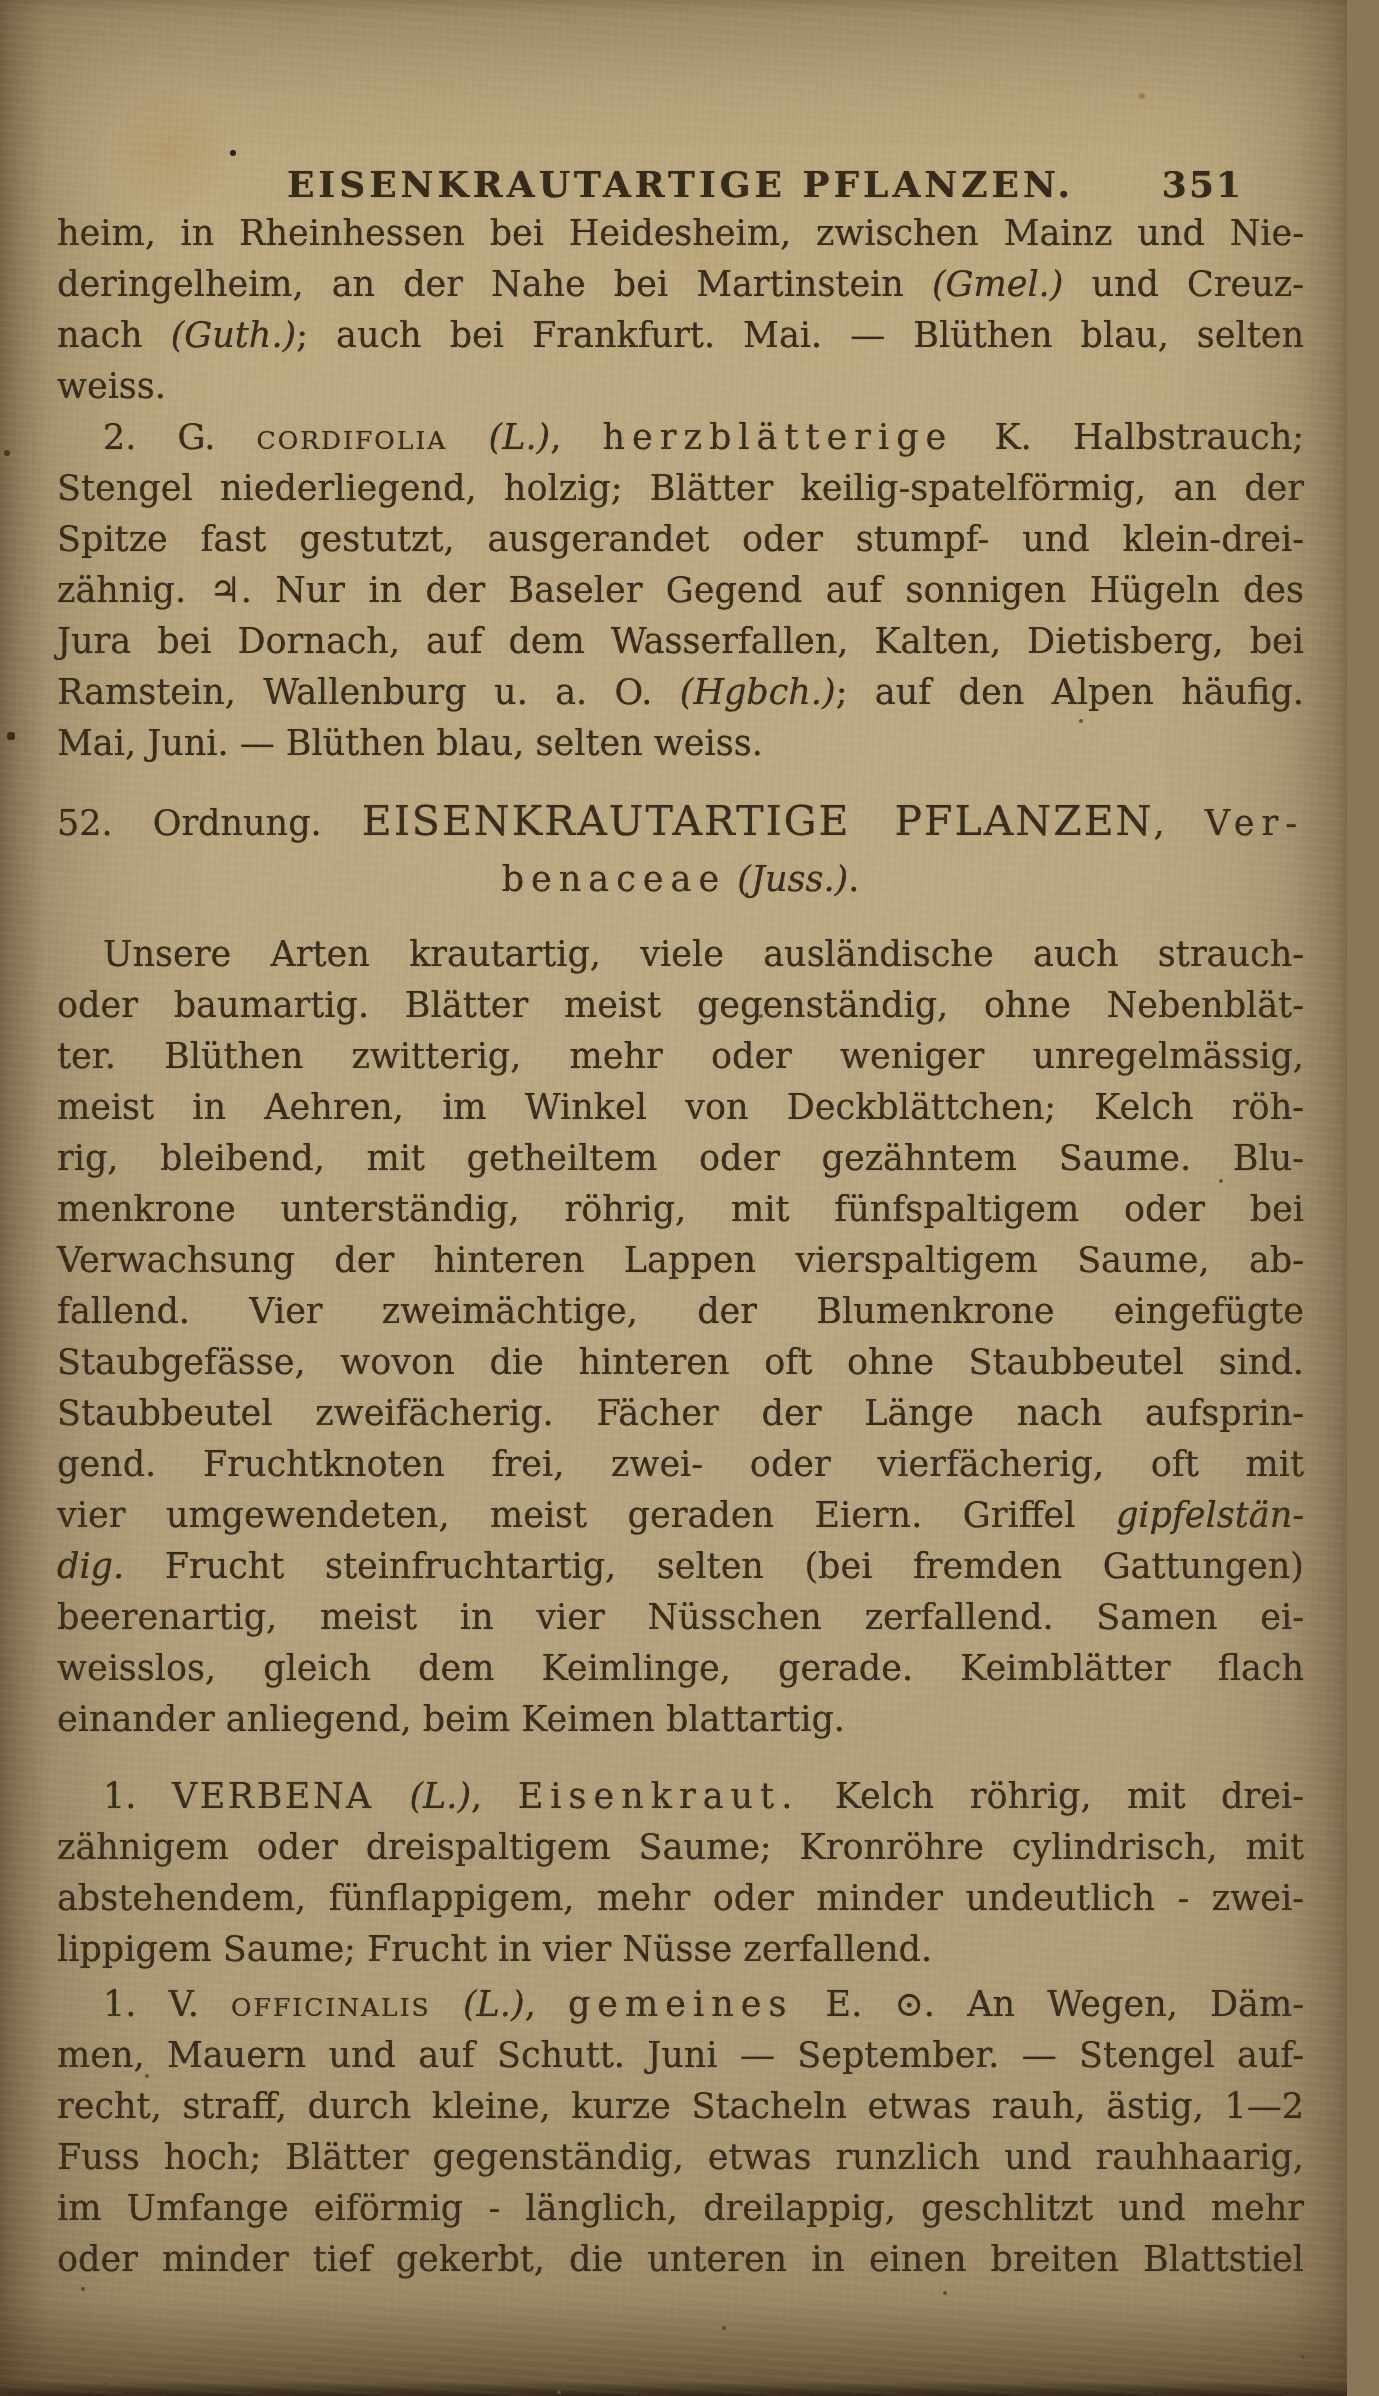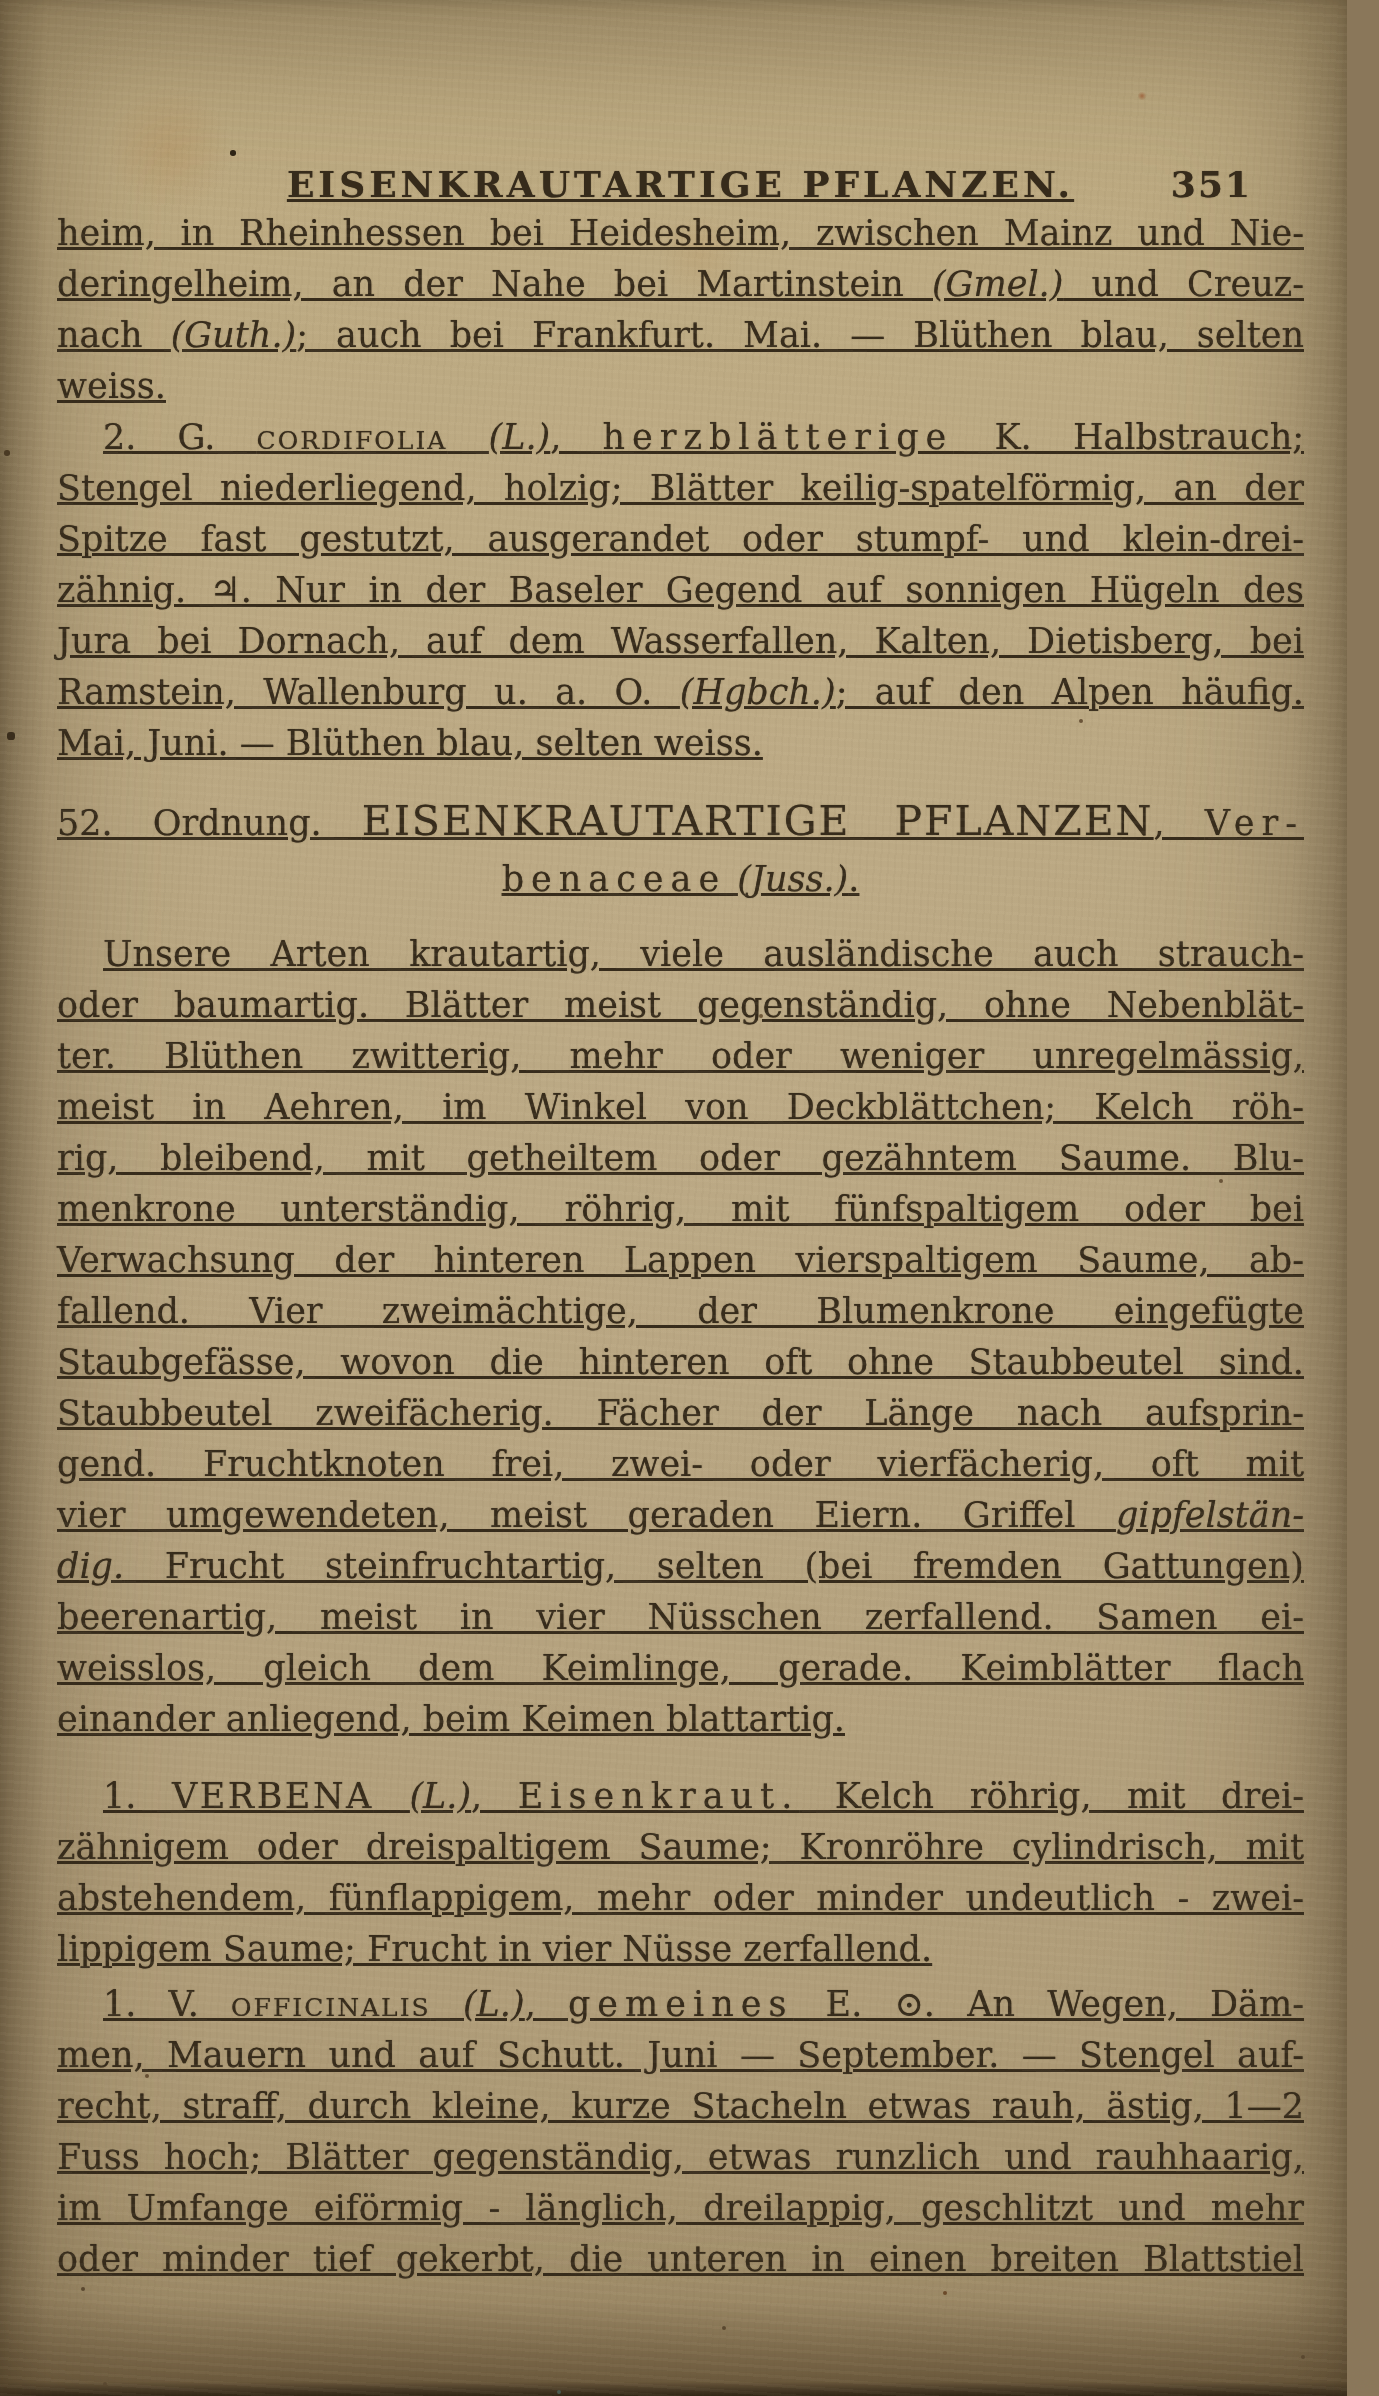--- a/index.html
+++ b/index.html
@@ -14,34 +14,33 @@
     background:
       radial-gradient(circle 90px at 170px 150px, rgba(165,95,30,0.14), transparent 70%),
       radial-gradient(circle 6px at 1142px 96px, rgba(150,60,20,0.55), transparent 75%),
       radial-gradient(circle 60px at 700px 255px, rgba(175,115,50,0.10), transparent 70%),
       radial-gradient(circle 80px at 330px 2180px, rgba(120,90,50,0.08), transparent 70%),
       radial-gradient(ellipse 120% 85% at 52% 42%, rgba(255,242,212,0.10), rgba(0,0,0,0) 65%),
       linear-gradient(90deg, rgba(58,45,26,0.28) 0%, rgba(58,45,26,0) 3.5%, rgba(58,45,26,0) 96%, rgba(58,45,26,0.18) 100%),
       linear-gradient(180deg, #bca97f 0%, #b7a47e 28%, #b3a07c 58%, #ae9b77 84%, #a3906c 96%, #7a6748 99.4%, #241c11 100%),
       #b3a07c;
     box-shadow: inset 0 0 150px 25px rgba(72,56,33,0.50), inset 0 0 18px rgba(72,56,33,0.35);
-    text-decoration: underline;
   }
   .texture{
     position:absolute;inset:0;pointer-events:none;
     background:
       repeating-linear-gradient(93deg, rgba(90,72,45,0.035) 0 2px, rgba(0,0,0,0) 2px 7px),
       repeating-linear-gradient(4deg, rgba(245,230,195,0.04) 0 3px, rgba(0,0,0,0) 3px 9px);
   }
   .header{
     position:relative;margin:162px 43px 0 57px;
     text-align:center;font-weight:bold;font-size:36px;line-height:44px;letter-spacing:4px;
     text-shadow:0 0 1px rgba(54,43,27,0.75);
   }
-  .pageno{position:absolute;right:52px;top:0;letter-spacing:2px;}
+  .pageno{position:absolute;right:61px;top:0;letter-spacing:2px;}
   .page-body{
     margin:2px 43px 0 57px;
     font-size:35px;line-height:51px;
     text-shadow:0 0 1px rgba(54,43,27,0.70);
   }
   .block{margin:0;}
   .line{text-align:justify;text-align-last:justify;}
   .line.left{text-align-last:left;}
   .line.center{text-align:center;text-align-last:center;}
   .line.indent{text-indent:46px;}

